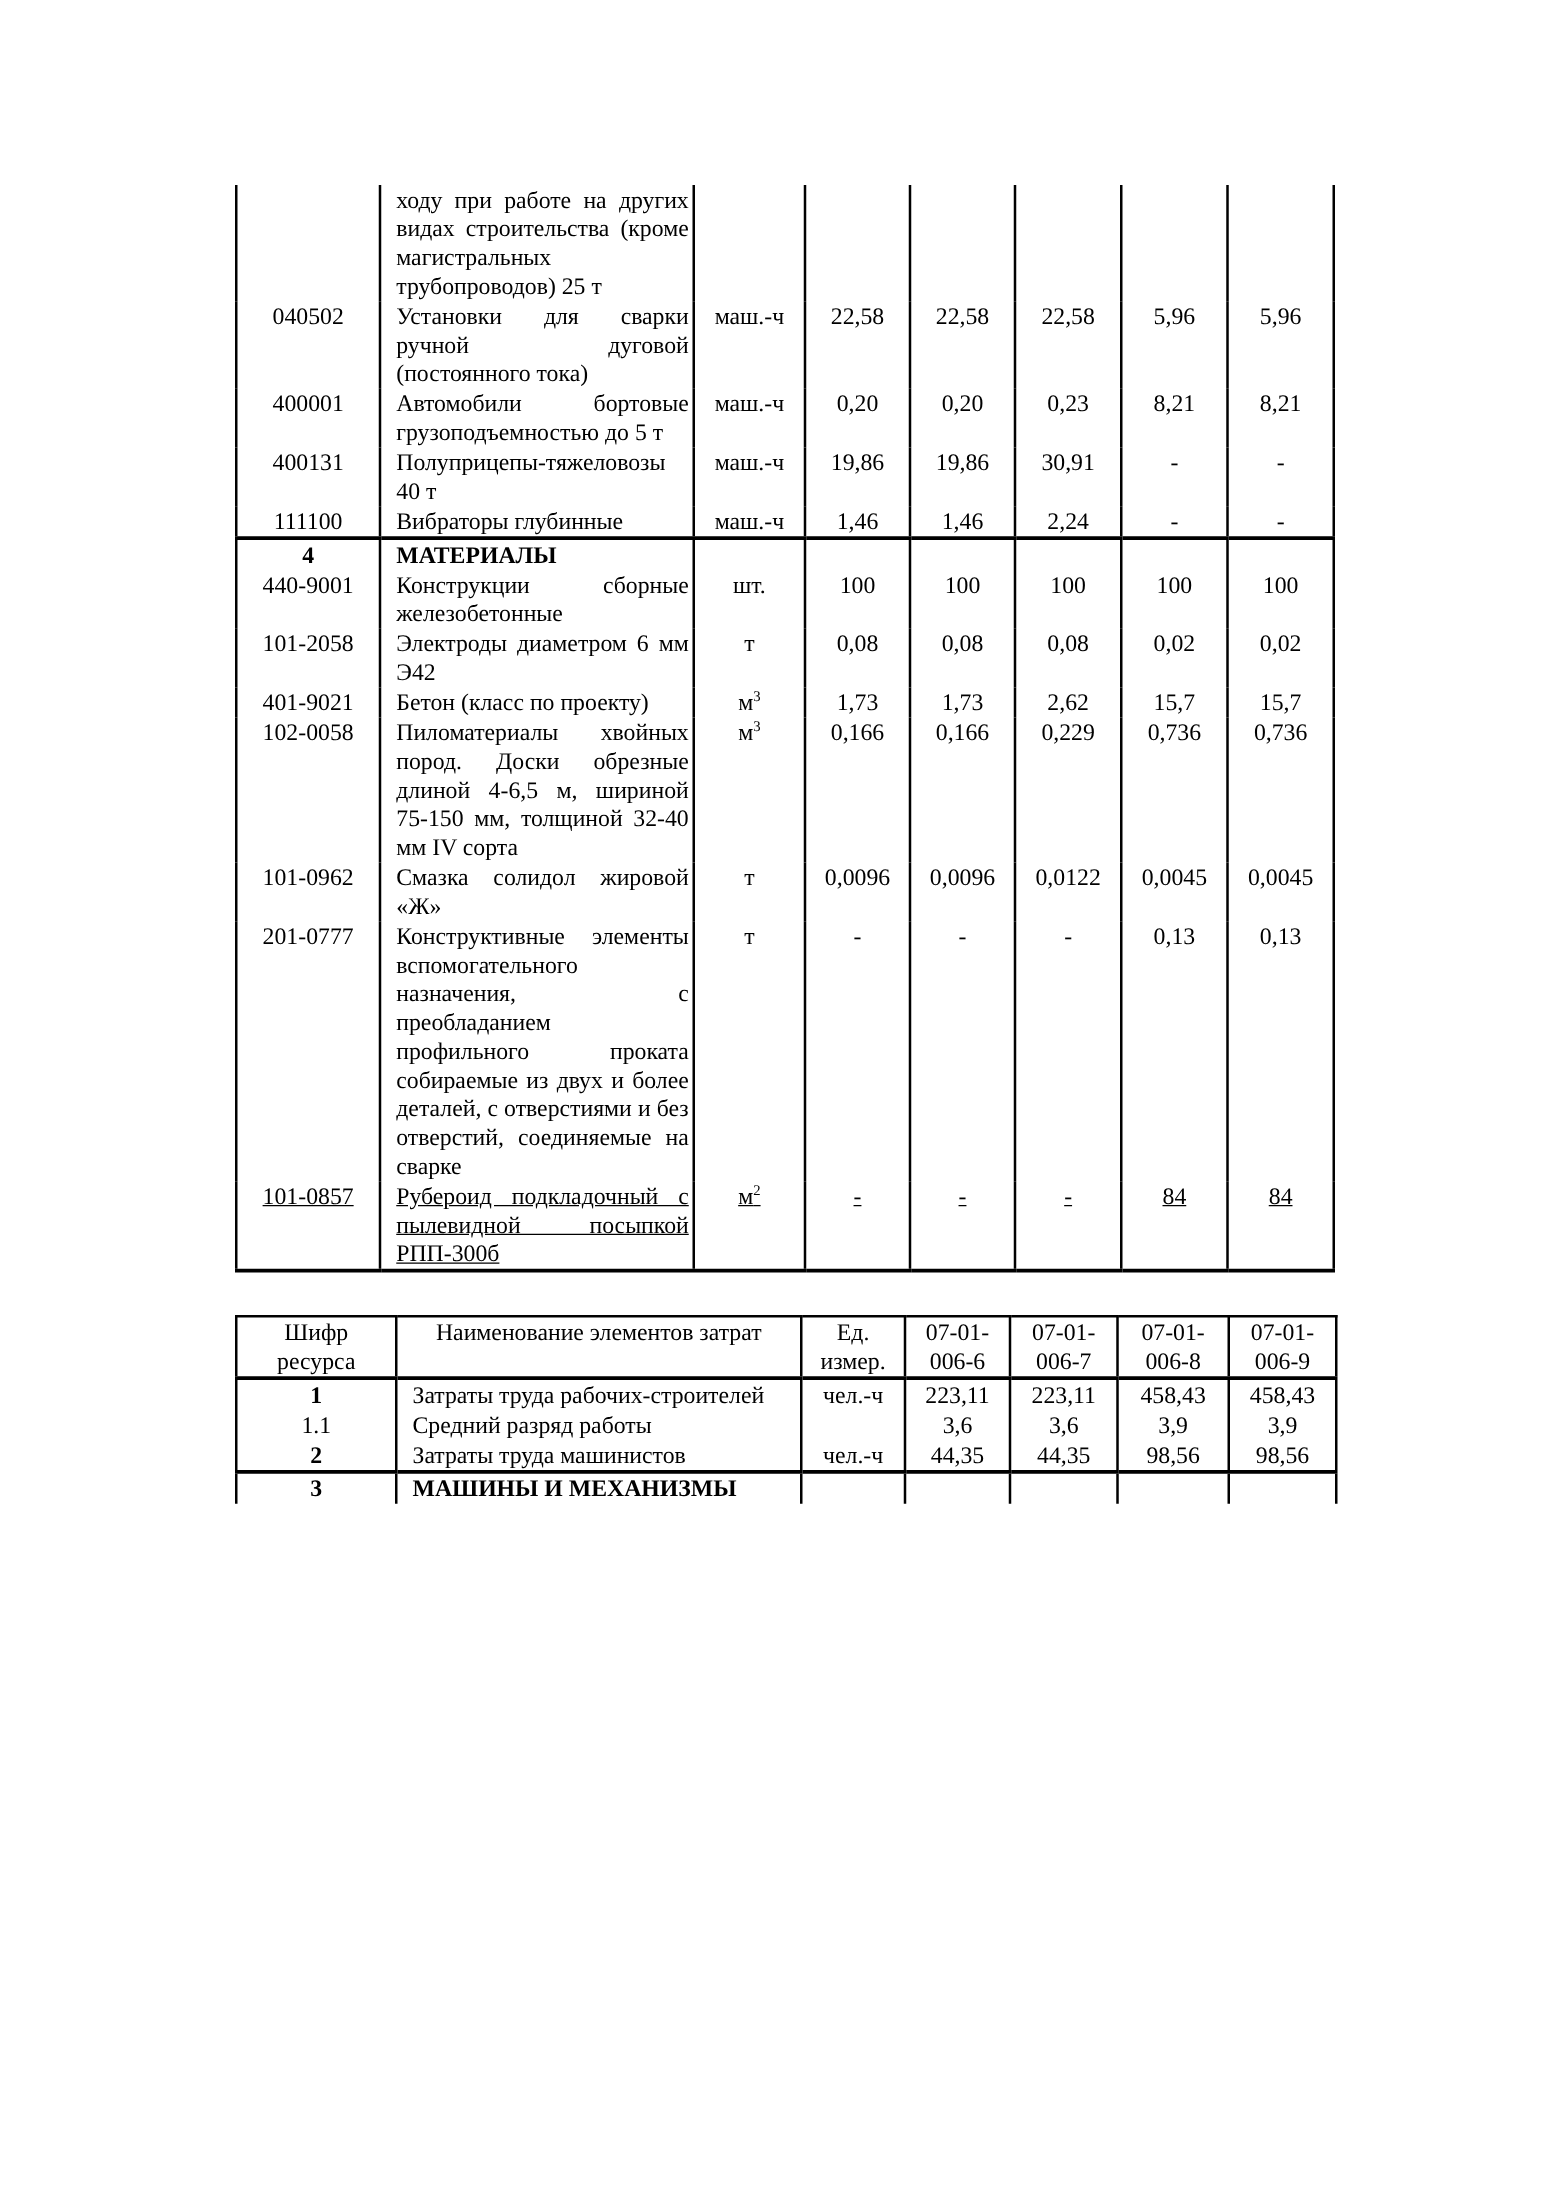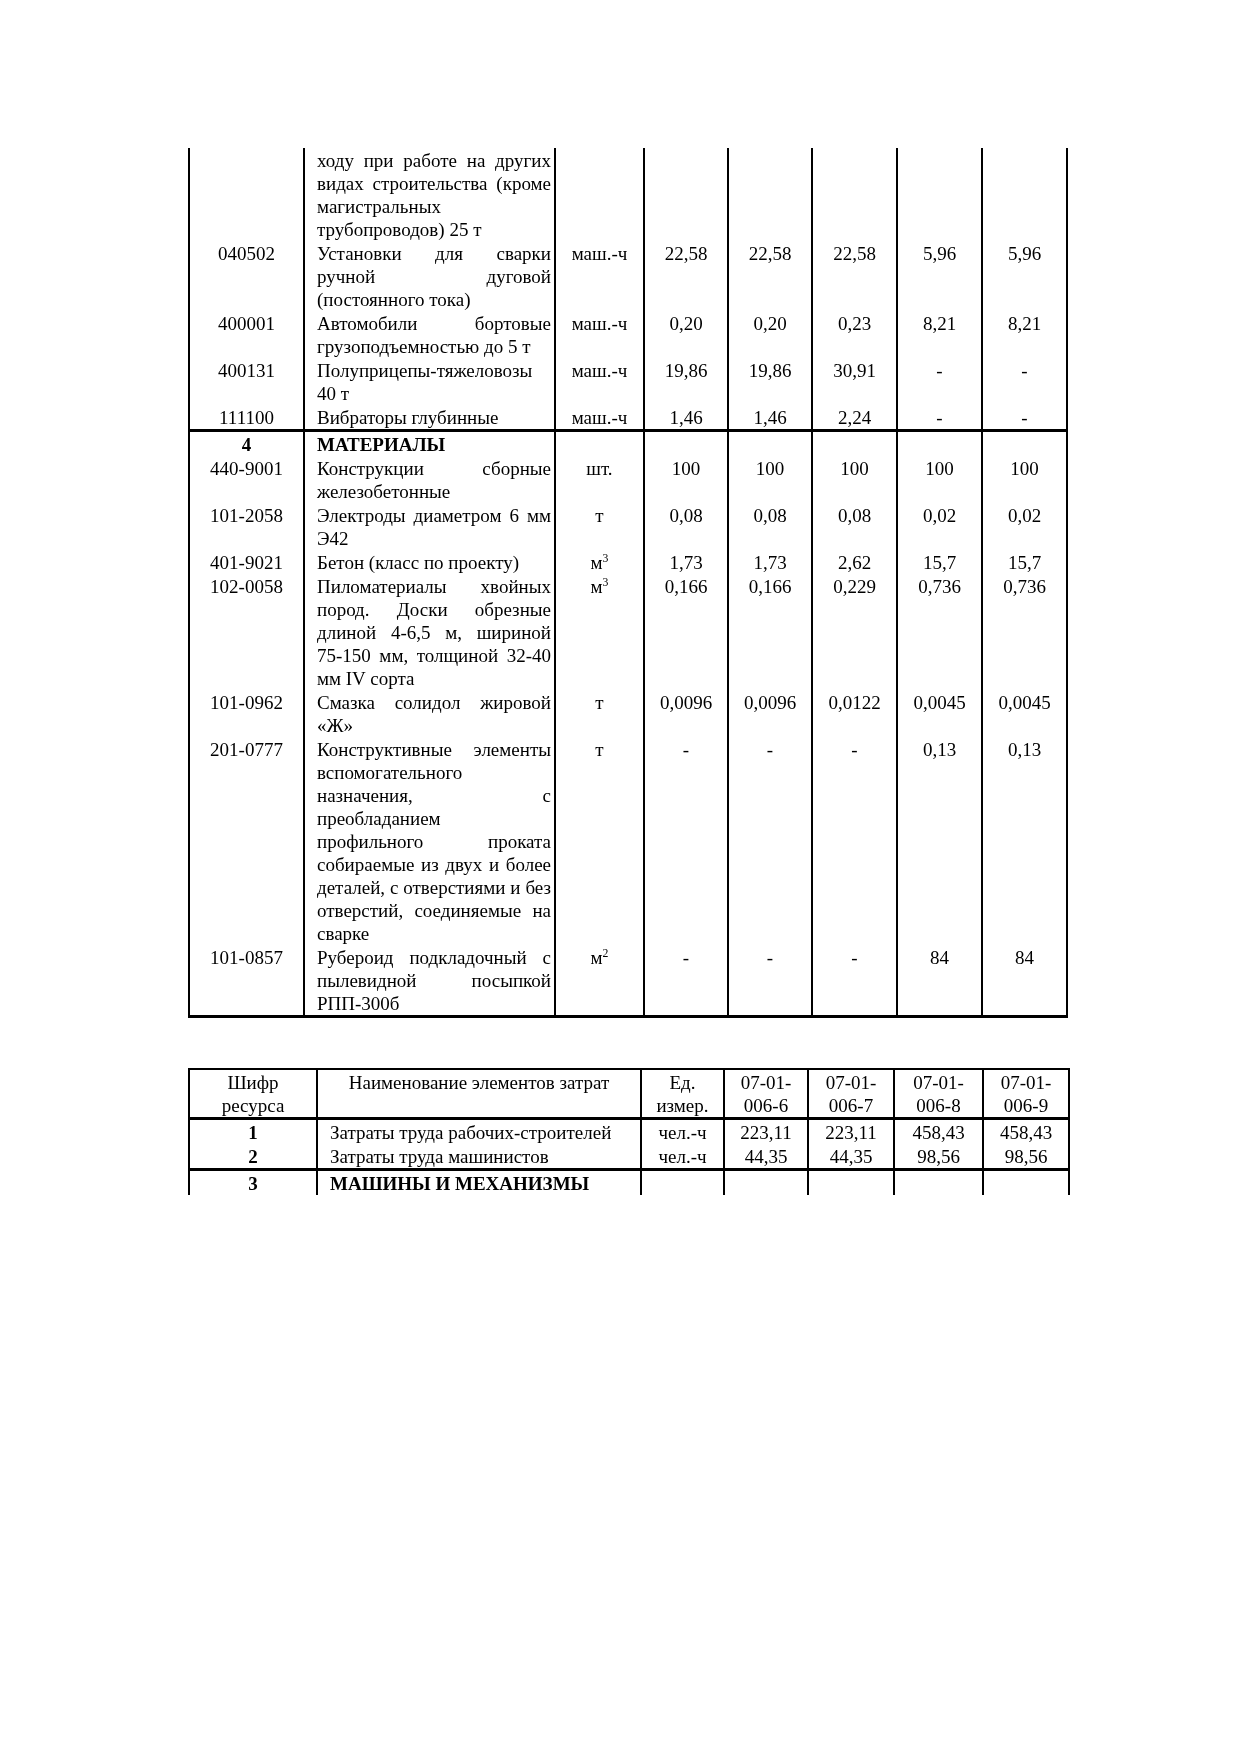--- a/index.html
+++ b/index.html
@@ -10,25 +10,25 @@
   }
   .page { position:relative; width:1240px; height:1755px; overflow:hidden; background:#ffffff; }
   table { border-collapse:collapse; table-layout:fixed; }
   td, th {
     border-left:2px solid #000; border-right:2px solid #000;
     vertical-align:top; padding:1px 3px 0 3px;
     font-size:19px; line-height:23px; font-weight:normal;
     word-wrap:break-word;
   }
   .t1 { margin:148px 0 0 188px; width:878px; }
-  .t2 { margin:50px 0 0 188px; width:880px; }
+  .t2 { margin:34px 0 0 188px; width:880px; }
   .c-code, .c-unit, .c-val, th { text-align:center; }
   .c-name { text-align:justify;padding-left:12px; }
   .b { font-weight:bold; }
-  .t1 tr:last-child td { border-bottom:3px solid #000; }
+  .t1 tr:last-child td { border-bottom:3px solid #000;text-decoration:underline; }
   .t1 tr.section-top td { border-top:3px solid #000; }
   td.tbv { border-top:2px solid #000; }
   .t2 th { border-top:2px solid #000; border-bottom:3px solid #000; }
   .t2 tr.section-end td { border-bottom:3px solid #000; }
   sup { font-size:0.62em; line-height:0; }
 </style>
 </head>
 <body>
 
 <div class="page">
@@ -202,20 +202,29 @@
     <tbody id="t2-body">
         <tr>
           <td class="c-code b">1</td>
           <td class="c-name">Затраты труда рабочих-строителей</td>
           <td class="c-unit">чел.-ч</td>
           <td class="c-val">223,11</td>
           <td class="c-val">223,11</td>
           <td class="c-val">458,43</td>
           <td class="c-val">458,43</td>
         </tr>
+        <tr>
+          <td class="c-code">1.1</td>
+          <td class="c-name">Средний разряд работы</td>
+          <td class="c-unit"></td>
+          <td class="c-val">3,6</td>
+          <td class="c-val">3,6</td>
+          <td class="c-val">3,9</td>
+          <td class="c-val">3,9</td>
+        </tr>
         <tr class="section-end">
           <td class="c-code b">2</td>
           <td class="c-name">Затраты труда машинистов</td>
           <td class="c-unit">чел.-ч</td>
           <td class="c-val">44,35</td>
           <td class="c-val">44,35</td>
           <td class="c-val">98,56</td>
           <td class="c-val">98,56</td>
         </tr>
         <tr>

